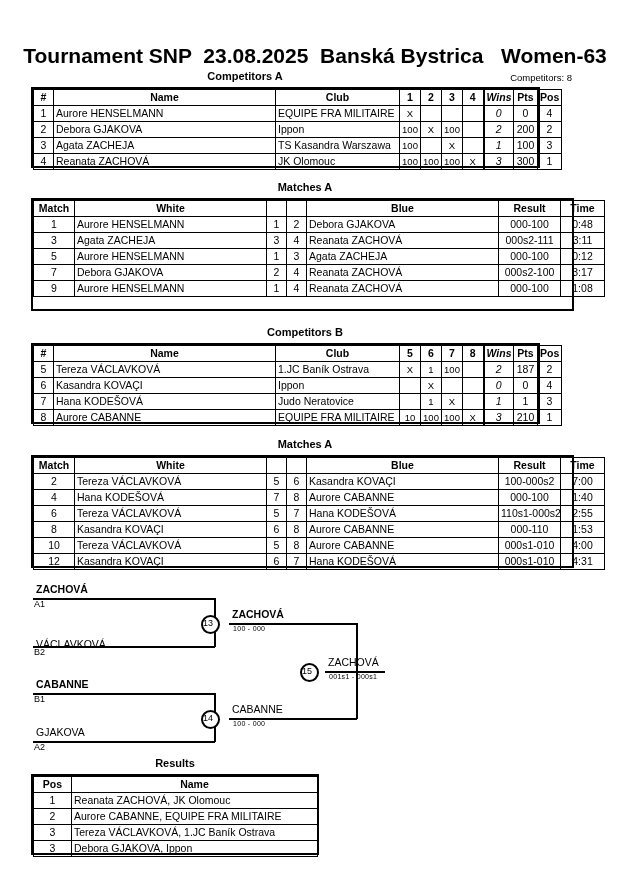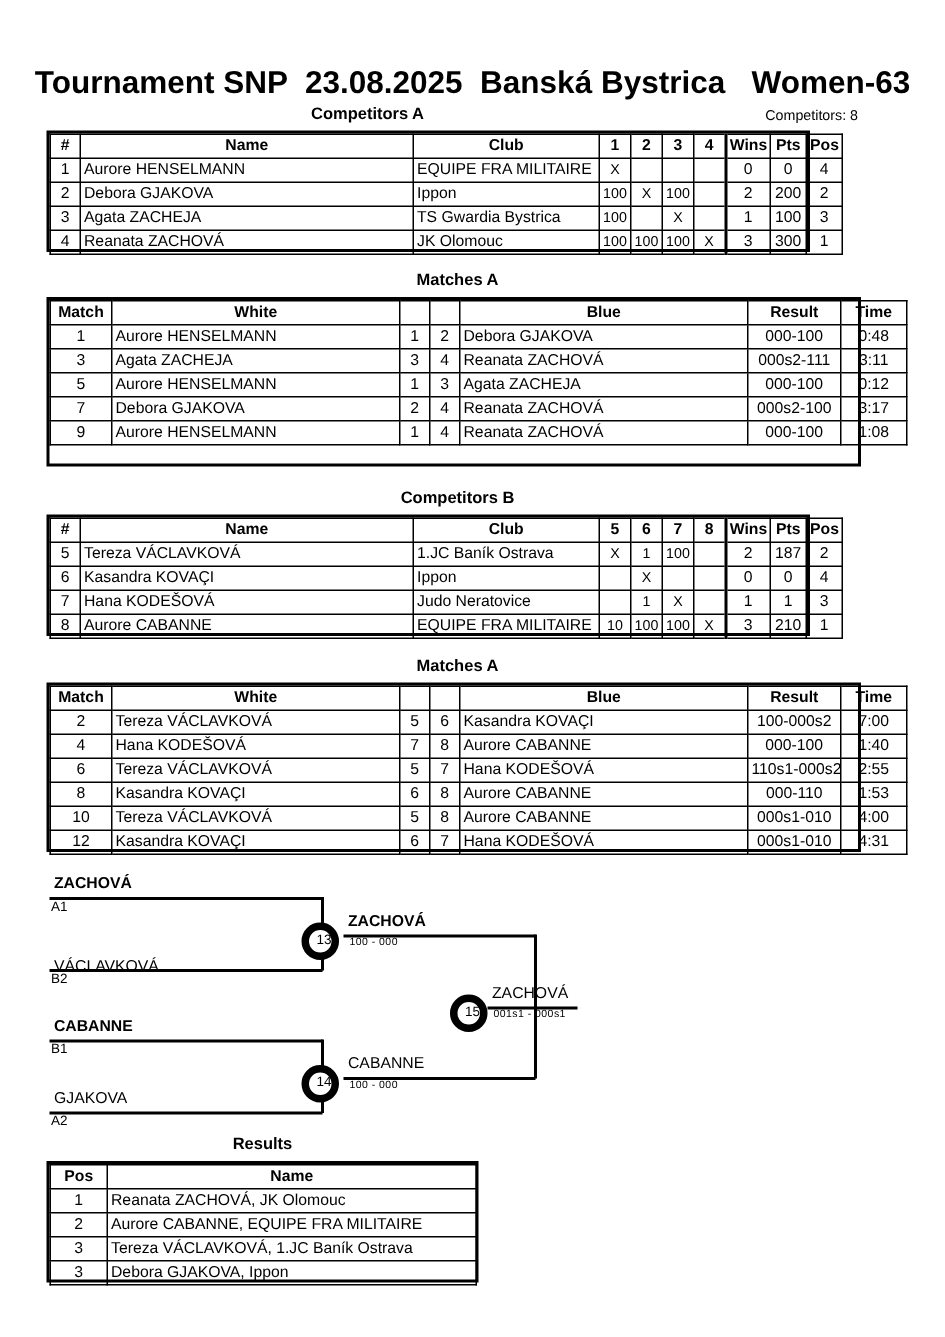--- a/index.html
+++ b/index.html
@@ -70,21 +70,21 @@
     border: 2px solid #000000;
     box-sizing: border-box;
     pointer-events: none;
   }
 
   .c-center { text-align: center; }
   .c-left   { text-align: left; padding-left: 4px; }
   .bold     { font-weight: bold; }
 
   
-  .sep-left { border-left: 2px solid #000000 !important; }
+  .sep-left { border-left: 2px solid #000000 !important; font-style: italic; }
 
   
   .bracket {
     position: absolute;
     left: 0; top: 575px;
     width: 630px;
     height: 180px;
   }
   .bk-name {
     position: absolute;
@@ -104,26 +104,26 @@
   }
   .bk-line {
     position: absolute;
     background: #000000;
   }
   .bk-h { height: 1.5px; }
   .bk-v { width: 1.5px; }
   .bk-node {
     position: absolute;
     width: 15px; height: 15px;
-    border: 5px solid #000000;
+    border: 2px solid #000000;
     border-radius: 50%;
     background: #ffffff;
     font-size: 9px;
     line-height: 13px;
-    text-align: right;
+    text-align: left;
   }
 </style>
 </head>
 <body>
 
 <div class="doc-title">Tournament SNP  23.08.2025  Banská Bystrica   Women-63</div>
 <div class="section-caption" style="left:130px; top:70px; width:230px;">Competitors A</div>
 <div class="competitors-count">Competitors: 8</div>
 
 <table class="grid" id="pool-a-table" style="left:33px; top:89px; width:505px;">
@@ -174,21 +174,21 @@
         <td class="c-center" style="font-size: 9.5px;">X</td>
         <td class="c-center" style="font-size: 9.5px;">100</td>
         <td class="c-center" style="font-size: 9.5px;"></td>
         <td class="c-center sep-left">2</td>
         <td class="c-center">200</td>
         <td class="c-center">2</td>
       </tr>
       <tr>
         <td class="c-center">3</td>
         <td class="c-left">Agata ZACHEJA</td>
-        <td class="c-left">TS Gwardia Bystrica</td>
+        <td class="c-left">TS Kasandra Warszawa</td>
         <td class="c-center" style="font-size: 9.5px;">100</td>
         <td class="c-center" style="font-size: 9.5px;"></td>
         <td class="c-center" style="font-size: 9.5px;">X</td>
         <td class="c-center" style="font-size: 9.5px;"></td>
         <td class="c-center sep-left">1</td>
         <td class="c-center">100</td>
         <td class="c-center">3</td>
       </tr>
       <tr>
         <td class="c-center">4</td>

